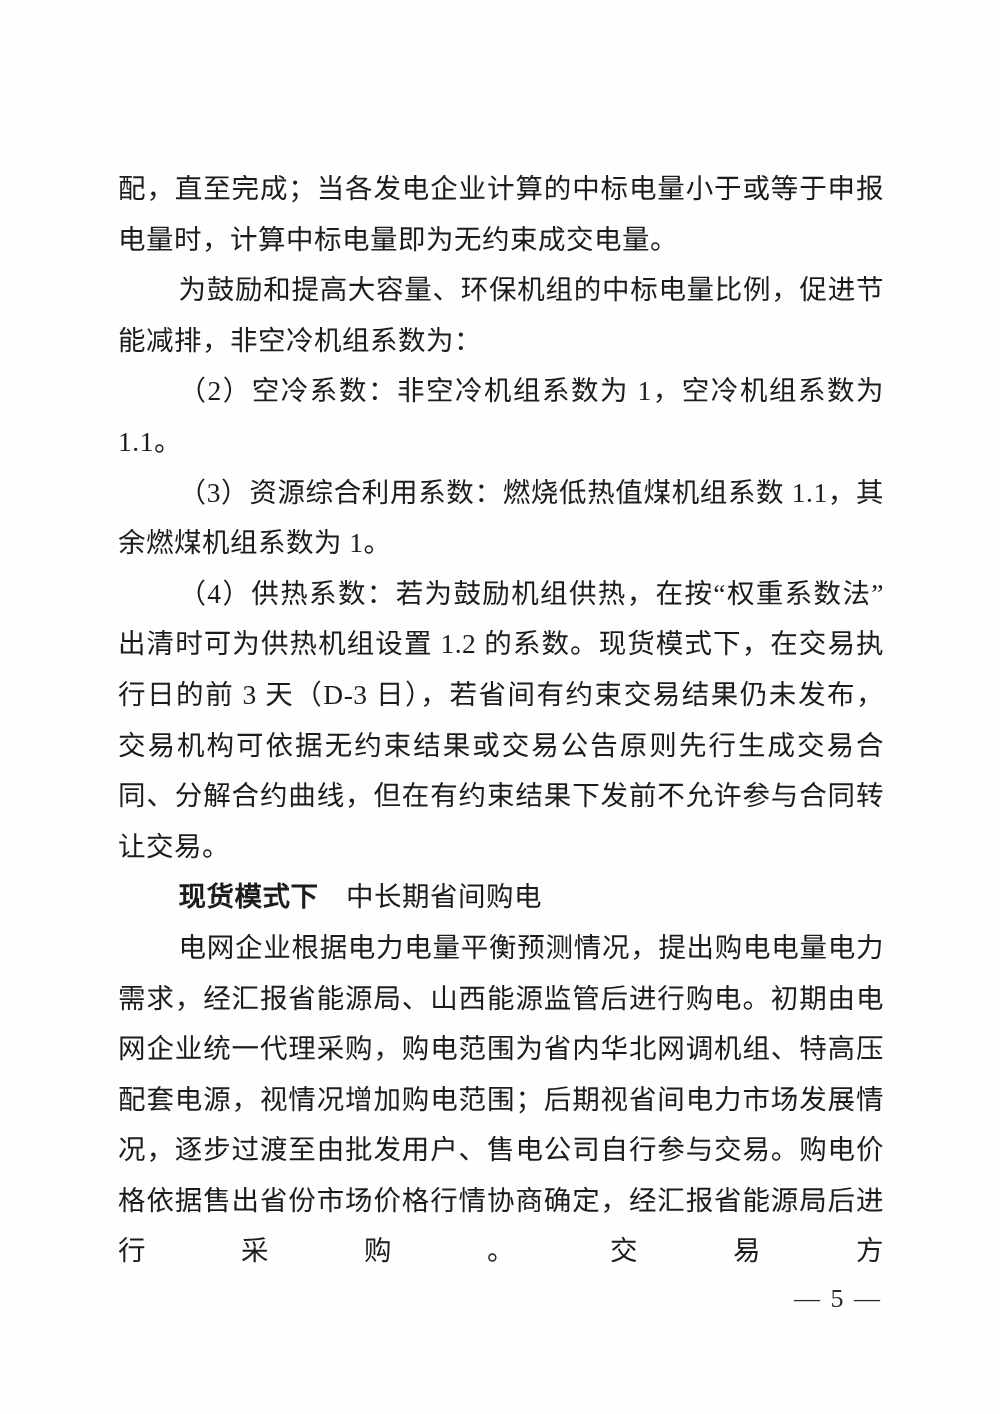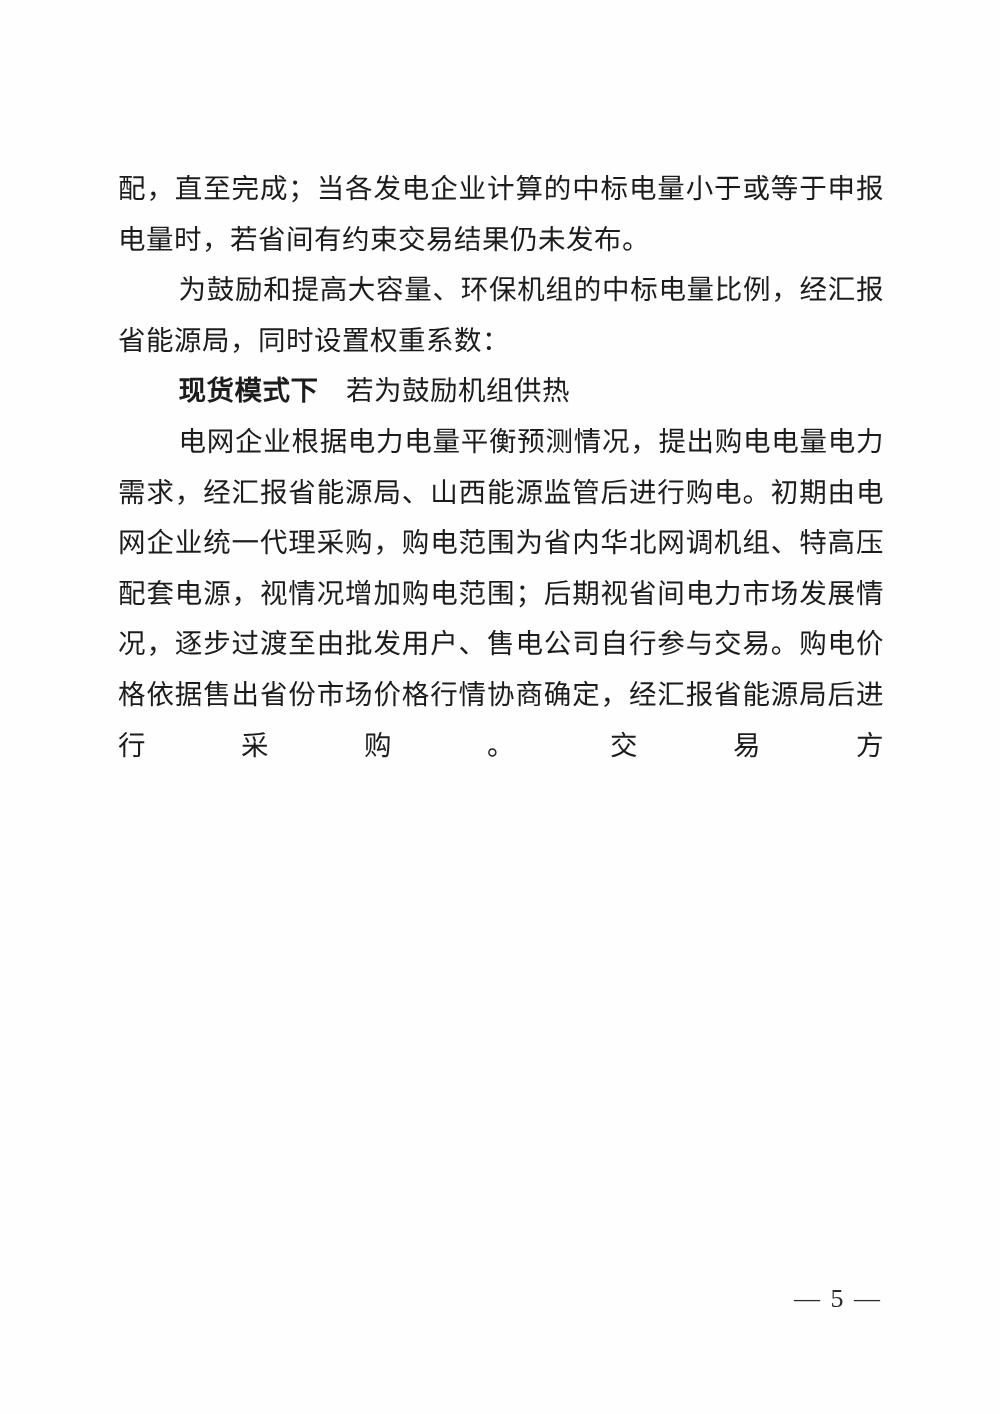--- a/index.html
+++ b/index.html
@@ -55,29 +55,32 @@
     letter-spacing: 2px;
   }
 </style>
 </head>
 <body>
 
 <div class="page">
 
   <main class="content">
 
-    <p>配，直至完成；当各发电企业计算的中标电量小于或等于申报电量时，若省间有约束交易结果仍未发布。</p>
+    <p>配，直至完成；当各发电企业计算的中标电量小于或等于申报电量时，计算中标电量即为无约束成交电量。</p>
 
-    <p class="indent">为鼓励和提高大容量、环保机组的中标电量比例，经汇报省能源局，同时设置权重系数：</p>
+    <p class="indent">为鼓励和提高大容量、环保机组的中标电量比例，促进节能减排，非空冷机组系数为：</p>
 
 
+    <p class="indent">（2）空冷系数：非空冷机组系数为 1，空冷机组系数为 1.1。</p>
 
+    <p class="indent">（3）资源综合利用系数：燃烧低热值煤机组系数 1.1，其余燃煤机组系数为 1。</p>
 
+    <p class="indent">（4）供热系数：若为鼓励机组供热，在按“权重系数法”出清时可为供热机组设置 1.2 的系数。现货模式下，在交易执行日的前 3 天（D-3 日），若省间有约束交易结果仍未发布，交易机构可依据无约束结果或交易公告原则先行生成交易合同、分解合约曲线，但在有约束结果下发前不允许参与合同转让交易。</p>
 
-    <p class="indent section-heading"><b>现货模式下</b><span>若为鼓励机组供热</span></p>
+    <p class="indent section-heading"><b>现货模式下</b><span>中长期省间购电</span></p>
 
     <p class="indent continues">电网企业根据电力电量平衡预测情况，提出购电电量电力需求，经汇报省能源局、山西能源监管后进行购电。初期由电网企业统一代理采购，购电范围为省内华北网调机组、特高压配套电源，视情况增加购电范围；后期视省间电力市场发展情况，逐步过渡至由批发用户、售电公司自行参与交易。购电价格依据售出省份市场价格行情协商确定，经汇报省能源局后进行采购。交易方</p>
 
   </main>
 
   <footer class="page-footer">
     <span>— 5 —</span>
   </footer>
 
 </div>

